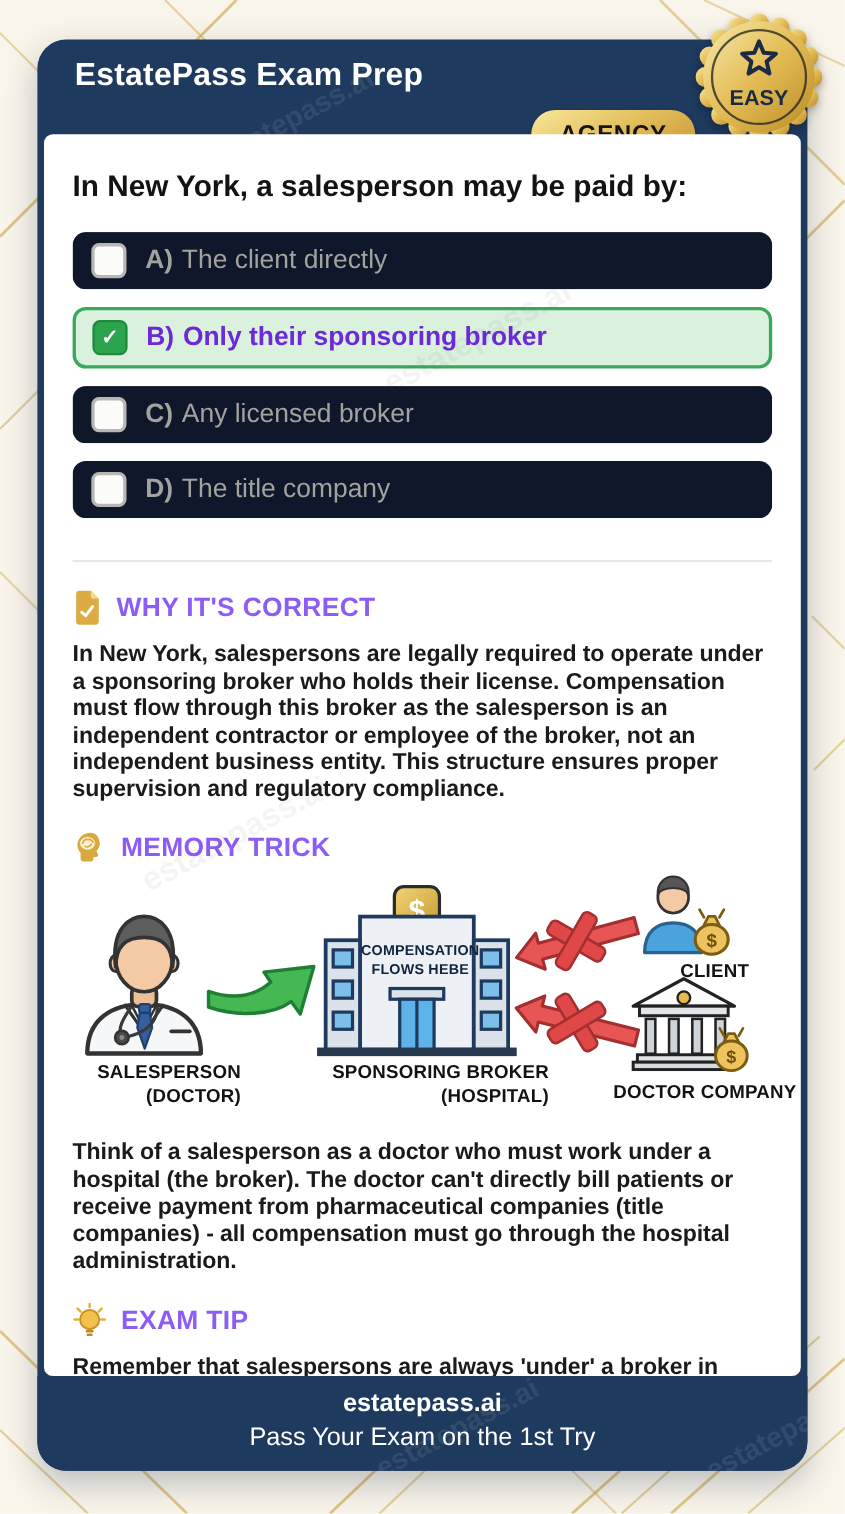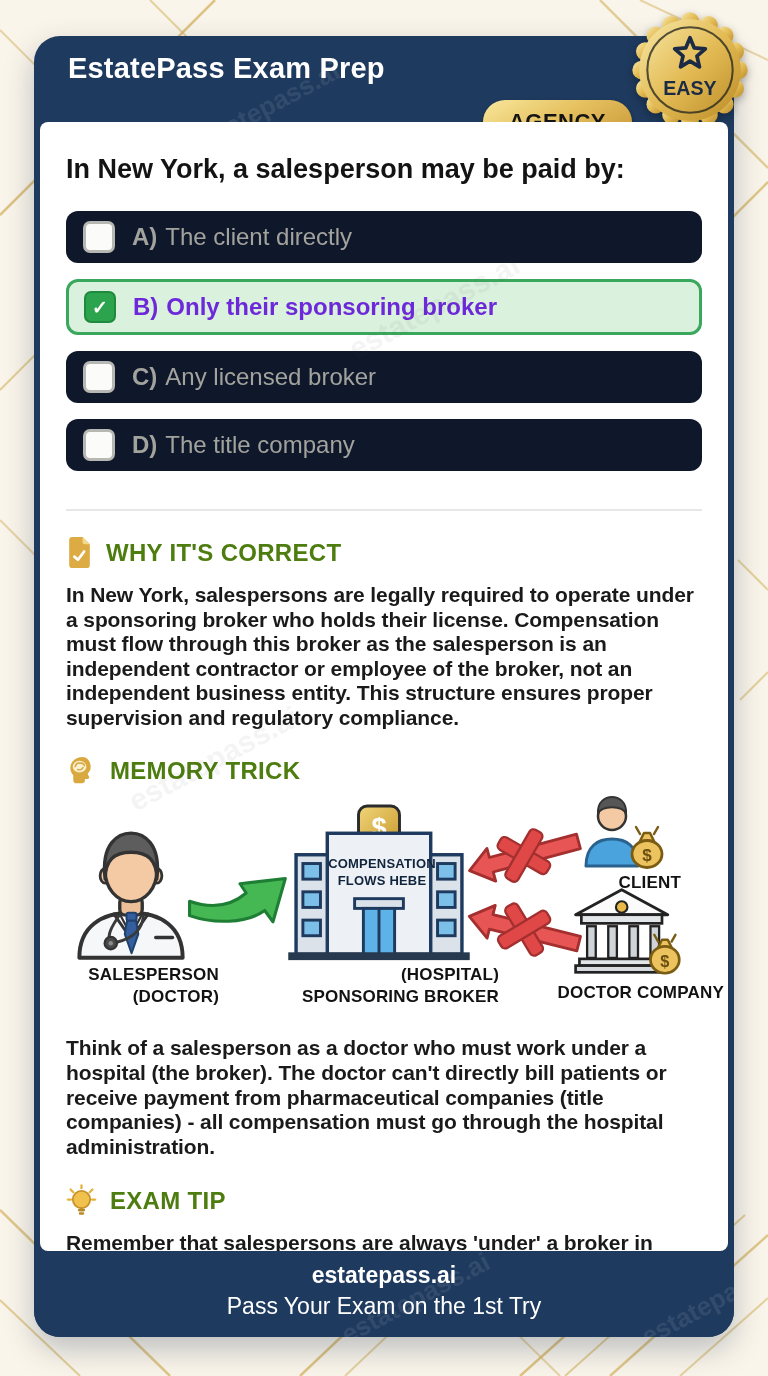--- a/index.html
+++ b/index.html
@@ -54,21 +54,21 @@
   }
   .option.selected .box{
     background:#2ca44e;border:2px solid #1f8a3d;color:#fff;
     display:flex;align-items:center;justify-content:center;
     font-size:19px;font-weight:700;width:28px;height:28px;
   }
   .option.selected .txt{color:#6d28d9;font-weight:600;}
   .divider{border:none;border-top:2px solid #e7e7e5;margin:38px 0 0;}
   .section-heading{
     display:flex;align-items:center;gap:13px;margin-top:25px;
-    font-size:24px;font-weight:800;color:#4d7c0f;letter-spacing:.3px;
+    font-size:24px;font-weight:800;color:#8b5cf6;letter-spacing:.3px;
   }
   .section-heading .ico{flex:0 0 auto;display:inline-flex;}
   .para{
     font-size:21px;line-height:1.17;color:#1a1a1a;font-weight:600;
     margin:14px 0 0;letter-spacing:-0.1px;
   }
   
   .diagram{position:relative;height:224px;margin-top:12px;}
   .dg-label{
     position:absolute;text-align:right;font-size:17px;font-weight:800;
@@ -262,22 +262,22 @@
         <rect x="70" y="97" width="50" height="10" fill="#dbe2ea" stroke="#1e3a5f" stroke-width="3"></rect>
         <rect x="79" y="107" width="32" height="47" fill="#5db3e8" stroke="#1e3a5f" stroke-width="3"></rect>
         <line x1="95" y1="107" x2="95" y2="154" stroke="#1e3a5f" stroke-width="3"></line>
         <rect x="2" y="152" width="186" height="8" fill="#27394e"></rect>
       </svg>
       <div class="hospital-sign-text">
         <div>COMPENSATION</div>
         <div>FLOWS HEBE</div>
       </div>
       <div class="dg-label" style="left:198px;top:166px;width:235px;">
+        <div>SPONSORING BROKER</div>
         <div>(HOSPITAL)</div>
-        <div>SPONSORING BROKER</div>
       </div>
 
       <svg class="client" viewBox="0 0 95 78" width="95" height="78">
         <circle cx="40" cy="22" r="14" fill="#f3caa3" stroke="#333" stroke-width="2.5"></circle>
         <path d="M26 20 C25 7 34 3 40 3 C46 3 55 7 54 20 C52 11 28 11 26 20 Z" fill="#565656" stroke="#333" stroke-width="2" stroke-linejoin="round"></path>
         <path d="M14 72 C14 52 26 45 40 45 C54 45 66 52 66 72 Z" fill="#4aa3dc" stroke="#2a628f" stroke-width="3" stroke-linejoin="round"></path>
         <path d="M68 40 L64 33 M82 40 L86 33" stroke="#7a5c12" stroke-width="2.5" stroke-linecap="round"></path>
         <path d="M68 47 L82 47 L78 39 L72 39 Z" fill="#edc35f" stroke="#7a5c12" stroke-width="2.5" stroke-linejoin="round"></path>
         <ellipse cx="75" cy="60" rx="15" ry="13.5" fill="#edc35f" stroke="#7a5c12" stroke-width="2.8"></ellipse>
         <text x="75" y="67" text-anchor="middle" font-size="17" font-weight="bold" fill="#6b4f0e" font-family="Liberation Sans, sans-serif">$</text>

